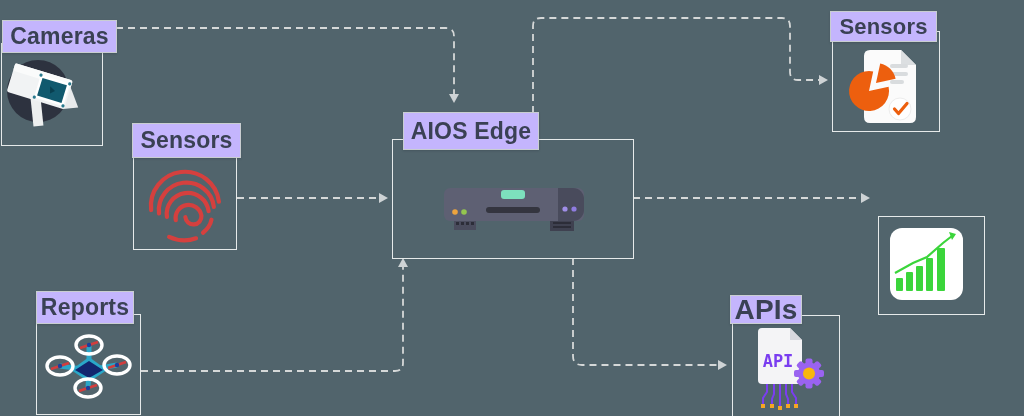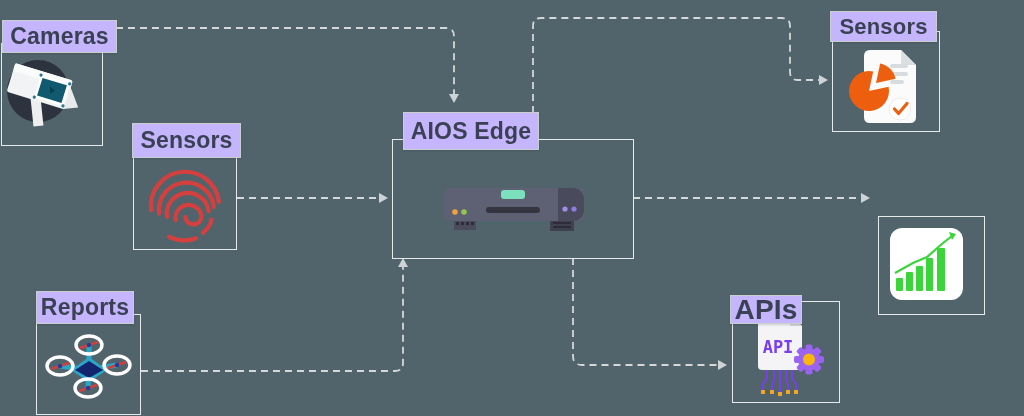--- a/index.html
+++ b/index.html
@@ -23,21 +23,21 @@
   .box-sensors{left:133px;top:148px;width:102px;height:100px;}
   .lbl-drones{left:36px;top:283px;width:96px;height:31px;font-size:23px;}
   .box-drones{left:36px;top:314px;width:103px;height:99px;}
   .lbl-aios{left:403px;top:104px;width:134px;height:36px;font-size:23px;text-align:center;}
   .box-aios{left:392px;top:139px;width:240px;height:118px;}
   .lbl-reports{left:830px;top:3px;width:105px;height:29px;font-size:22px;}
   .box-reports{left:832px;top:31px;width:106px;height:99px;}
   .lbl-dashboards{left:875px;top:183px;width:148px;height:33px;font-size:23px;}
   .box-dashboards{left:878px;top:216px;width:105px;height:97px;}
   .lbl-apis{left:730px;top:287px;width:70px;height:27px;font-size:28px;}
-  .box-apis{left:732px;top:301px;width:106px;height:100px;}
+  .box-apis{left:732px;top:315px;width:106px;height:100px;}
 </style>
 </head>
 <body>
 
 <div id="canvas">
 
   <svg class="connectors" viewBox="0 0 1024 416">
     <g>
       <path class="conn" d="M116,28 H446 Q454,28 454,36 V94"></path>
       <path class="arrow" d="M449,94 h10 l-5,9 z"></path>

